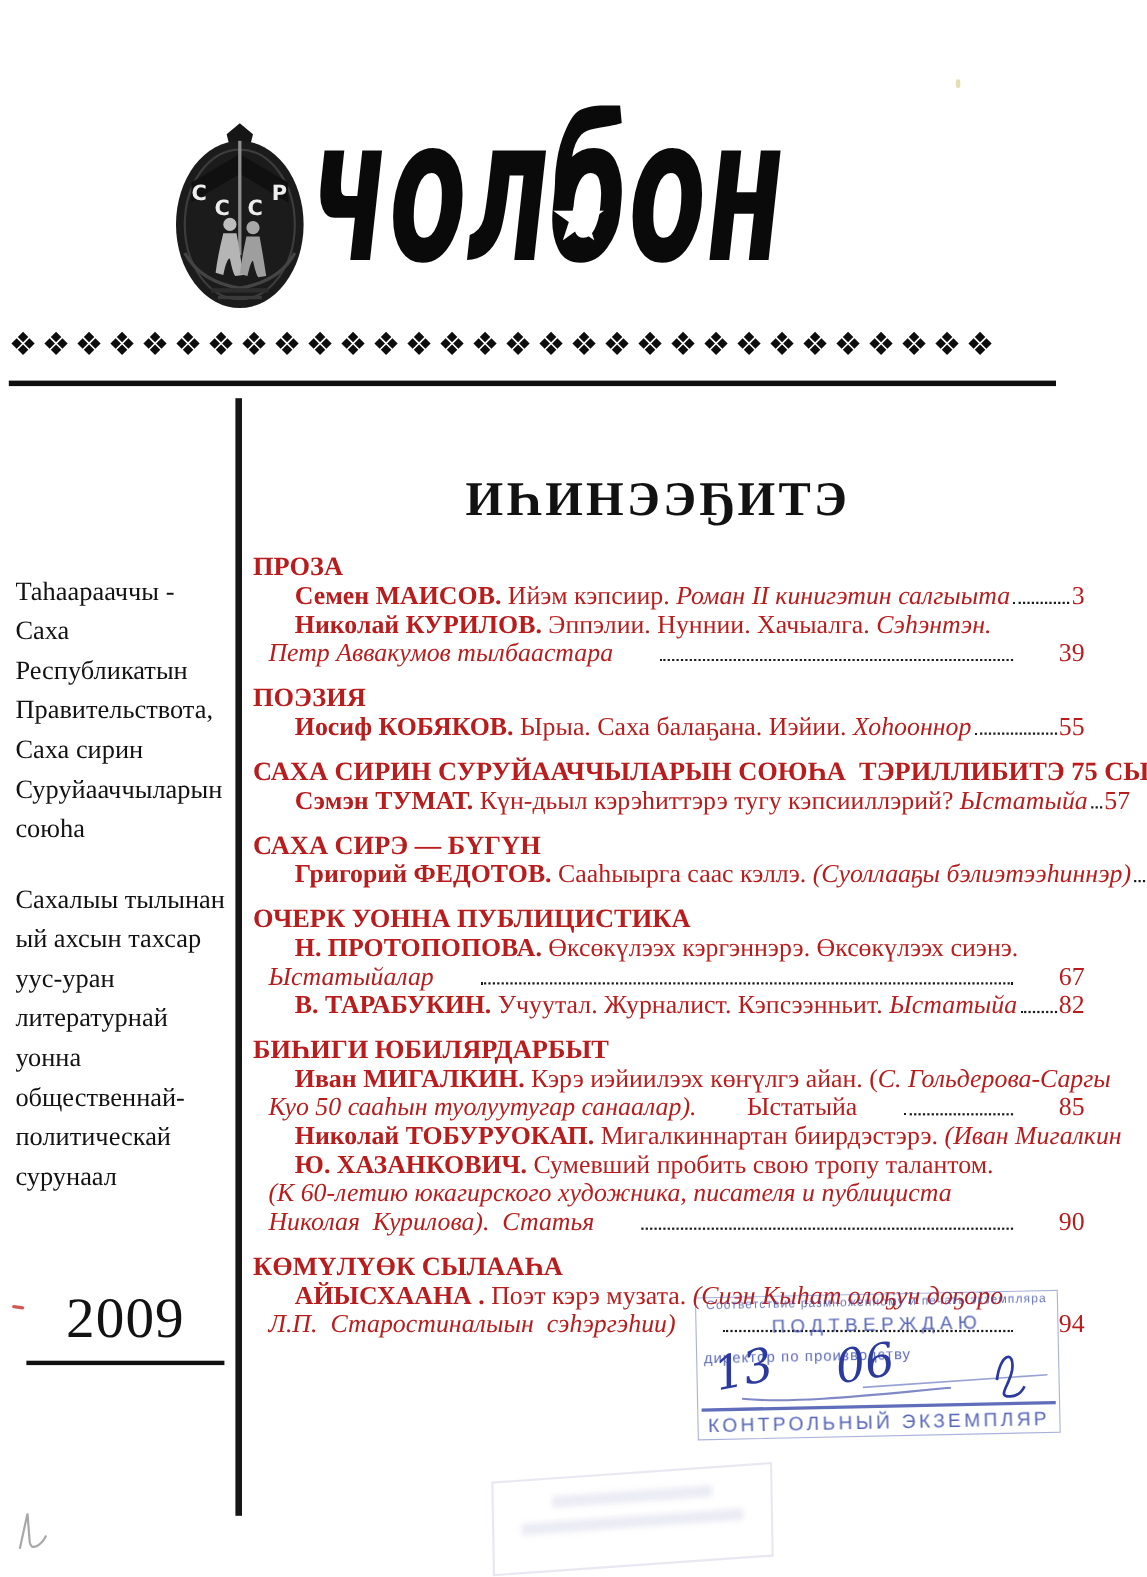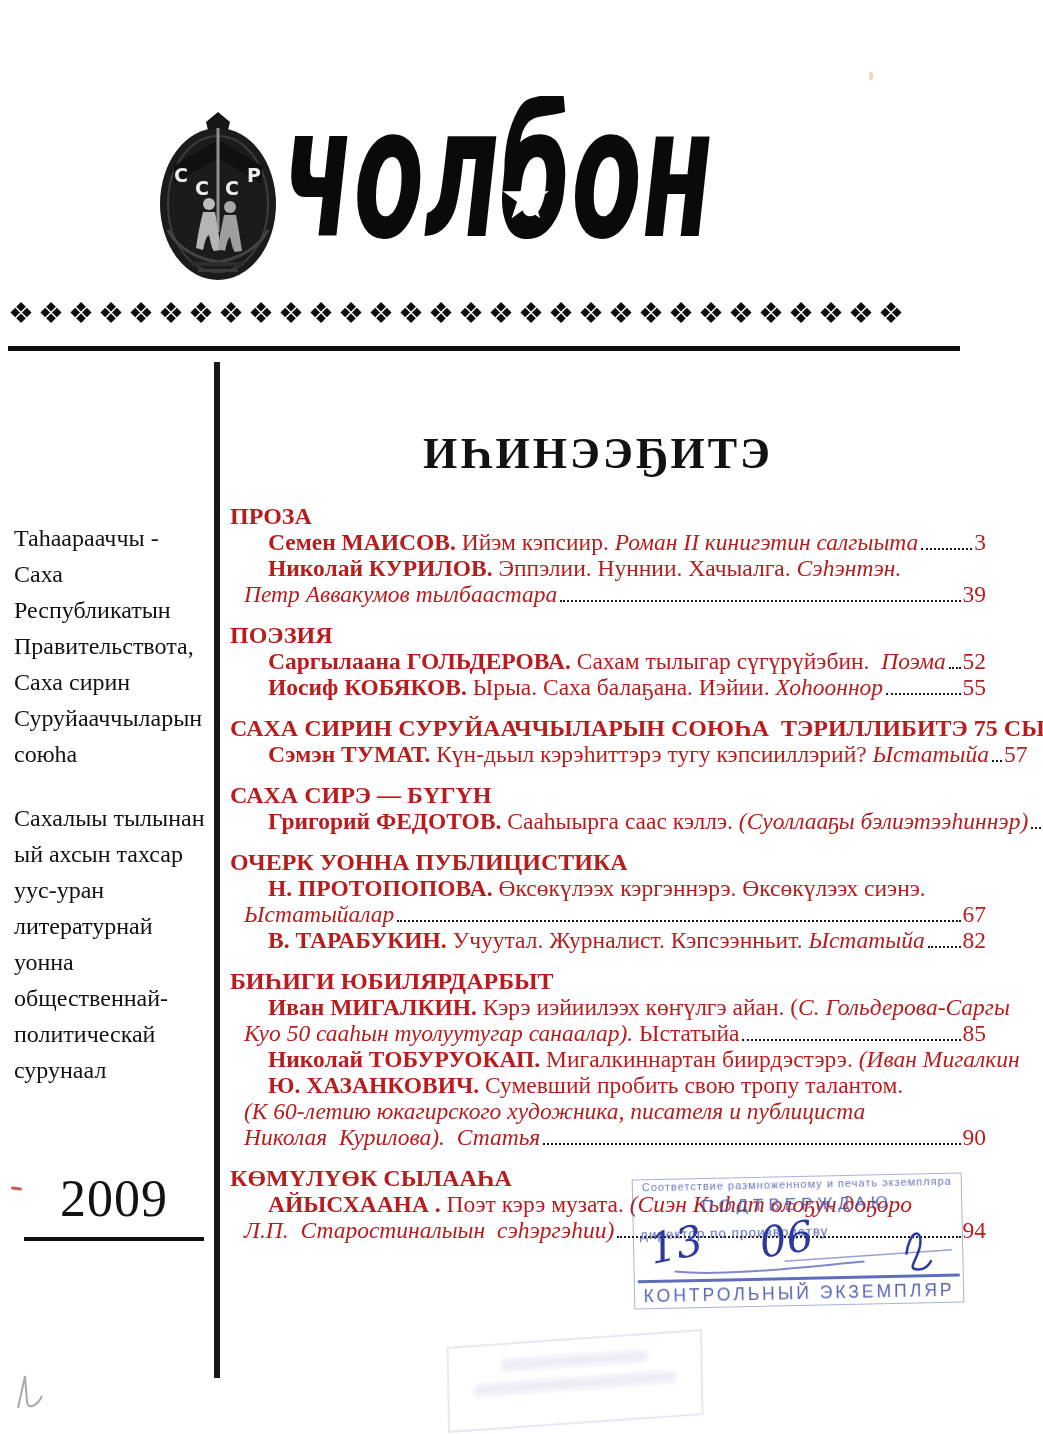--- a/index.html
+++ b/index.html
@@ -30,21 +30,21 @@
   .red-mark { position:absolute; left:11px; top:1187px; width:11px; height:3px;
     background:#cc3a35; border-radius:2px; transform:rotate(8deg); opacity:.85; }
   
   .content { position:absolute; left:230px; top:428px; width:756px; }
   .toc-heading { text-align:center; font-size:44px; font-weight:bold; letter-spacing:3px; margin:0 20px 24px 0; }
   .toc { font-size:23.5px; line-height:26px; color:#b91c1c; }
   .toc-section { margin-top:15px; }
   .toc-section:first-child { margin-top:0; }
   .section-title { font-weight:bold; font-size:24px; white-space:pre; }
   .entry-line { display:flex; align-items:baseline; padding-left:38px; }
-  .entry-line.cont { padding-left:14px; }
+  .entry-line.cont { padding-left:14px;gap:40px; }
   .seg { white-space:pre; }
   .seg-b { font-weight:bold; }
   .seg-i { font-style:italic; }
   .dots { flex:1 1 auto; min-width:10px; border-bottom:2.5px dotted #1a1a1a; margin:0 2px 4px 3px; }
   .page-num { font-size:23.5px; }
   
   .stamp {
     position:absolute; left:633px; top:1176px; width:328px; height:128px;
     transform:rotate(-1.2deg); color:#4353ae;
     border:1.5px solid rgba(67,83,174,.45);
@@ -151,27 +151,20 @@
           </div>
           <div class="entry-line cont">
             <span class="seg seg-i">Петр Аввакумов тылбаастара</span>
             <span class="dots"></span>
             <span class="page-num">39</span>
           </div>
         </div>
         <div class="toc-section">
           <div class="section-title">ПОЭЗИЯ</div>
           <div class="entry-line">
-            <span class="seg seg-b">Саргылаана ГОЛЬДЕРОВА.</span>
-            <span class="seg seg-n"> Сахам тылыгар сүгүрүйэбин.  </span>
-            <span class="seg seg-i">Поэма</span>
-            <span class="dots"></span>
-            <span class="page-num">52</span>
-          </div>
-          <div class="entry-line">
             <span class="seg seg-b">Иосиф КОБЯКОВ.</span>
             <span class="seg seg-n"> Ырыа. Саха балаҕана. Иэйии. </span>
             <span class="seg seg-i">Хоһооннор</span>
             <span class="dots"></span>
             <span class="page-num">55</span>
           </div>
         </div>
         <div class="toc-section">
           <div class="section-title">САХА СИРИН СУРУЙААЧЧЫЛАРЫН СОЮҺА  ТЭРИЛЛИБИТЭ 75 СЫЛА</div>
           <div class="entry-line">

